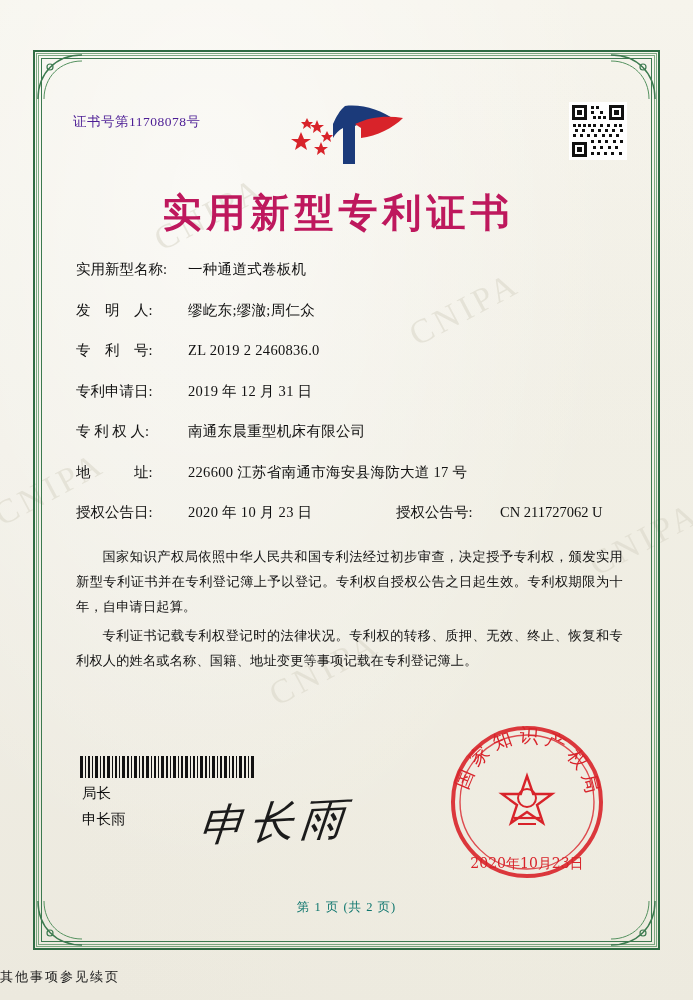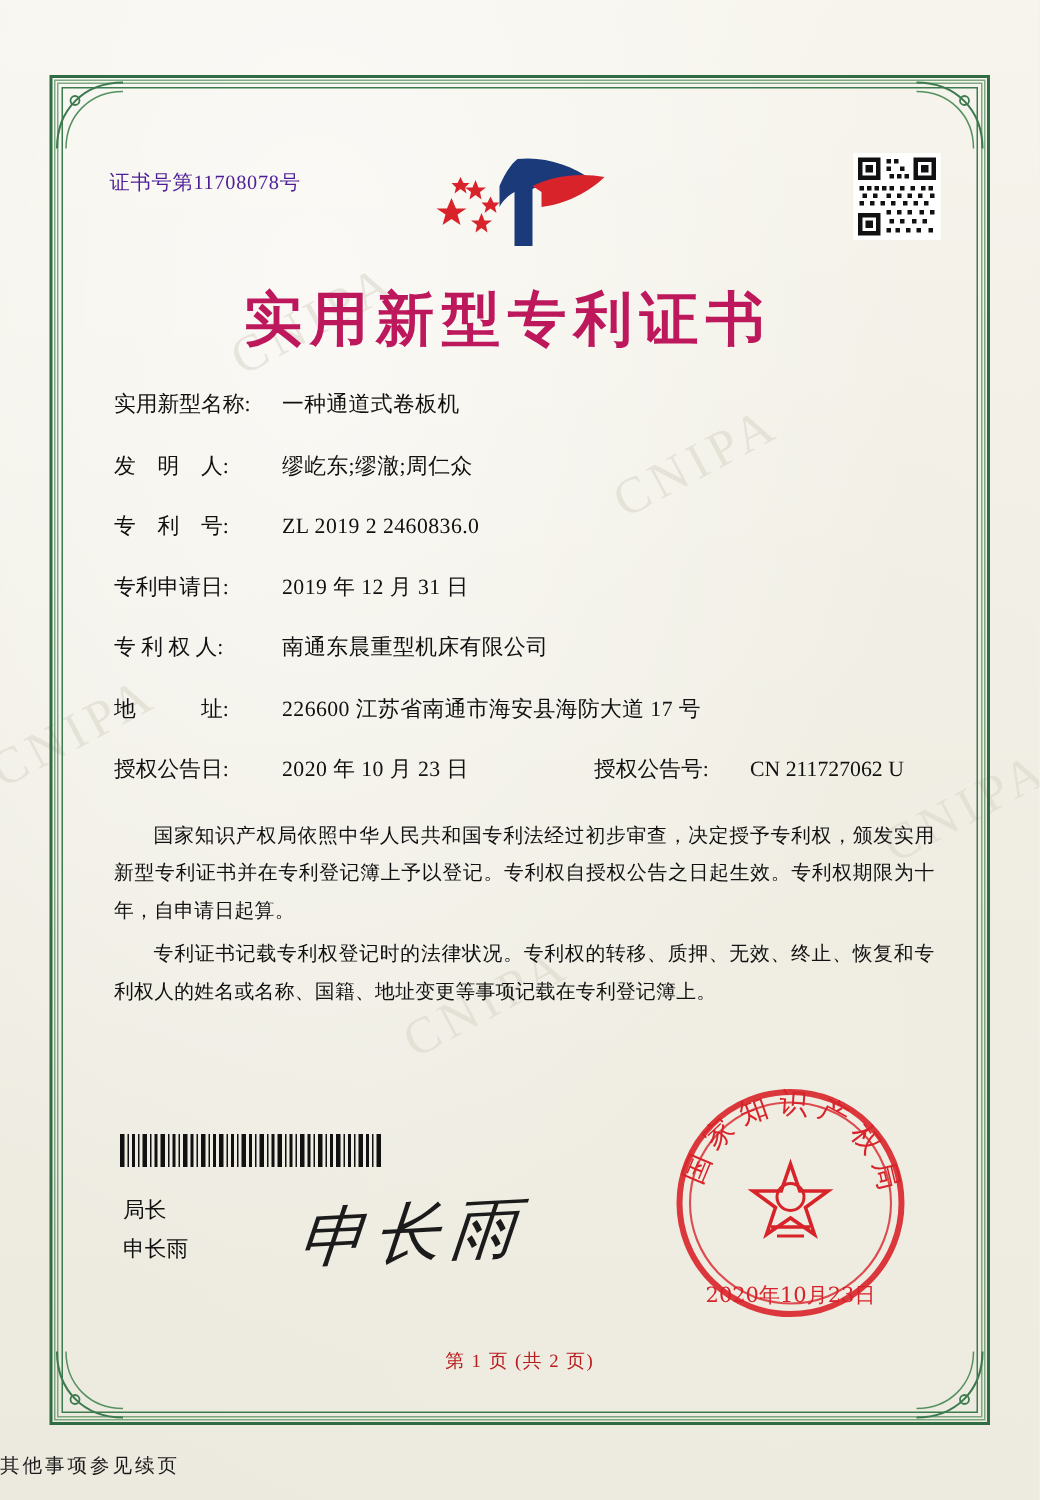--- a/index.html
+++ b/index.html
@@ -142,21 +142,21 @@
 
   
   .barcode{
     position:absolute;left:20px;bottom:150px;
     width:175px;height:22px;
   }
   .barcode svg{display:block;}
 
   
   .signblock{
-    position:absolute;left:22px;bottom:82px;
+    position:absolute;left:22px;bottom:96px;
     font-size:14.5px;color:#111;line-height:26px;
   }
   .sign-script{
     position:absolute;left:140px;bottom:76px;
     font-size:44px;
     color:#1b1b1b;
     font-family:"DejaVu Serif", serif;
     font-style:italic;
     transform:skewX(-8deg) rotate(-3deg);
     letter-spacing:6px;
@@ -165,21 +165,21 @@
 
   
   .seal{
     position:absolute;right:22px;bottom:42px;
     width:168px;height:168px;
   }
   .seal svg{display:block;}
 
   .pagefoot{
     position:absolute;left:0;right:0;bottom:12px;
-    text-align:center;font-size:12.5px;color:#b91c1c;
+    text-align:center;font-size:12.5px;color:#0f766e;
     letter-spacing:1px;
   }
   .belowfoot{
     position:absolute;left:0;right:0;bottom:14px;
     text-align:left;font-size:13px;color:#1a1a1a;
     letter-spacing:2px;
   }
 </style>
 </head>
 <body>

